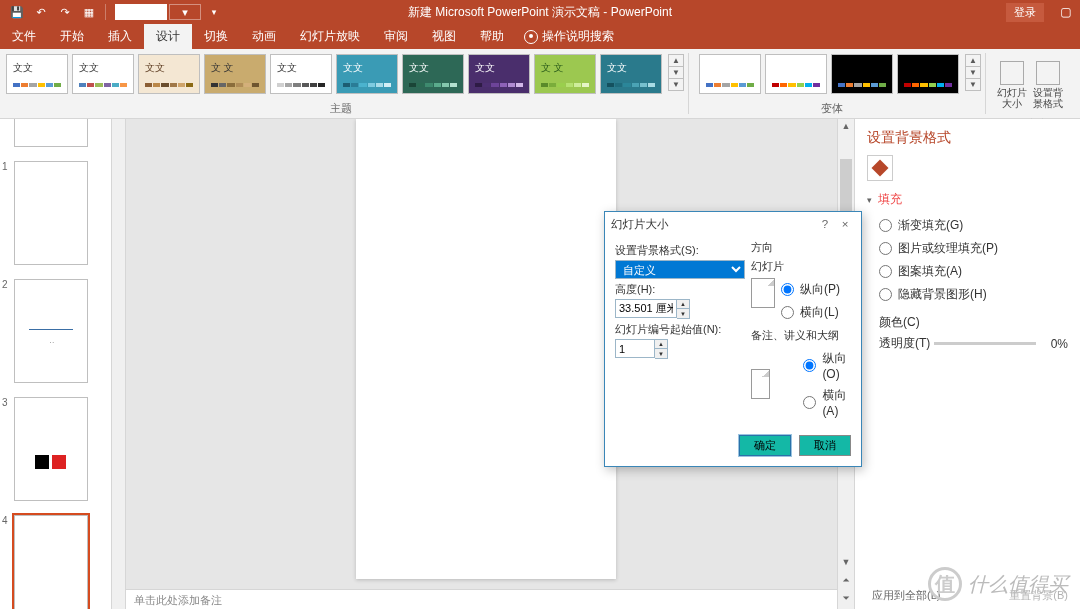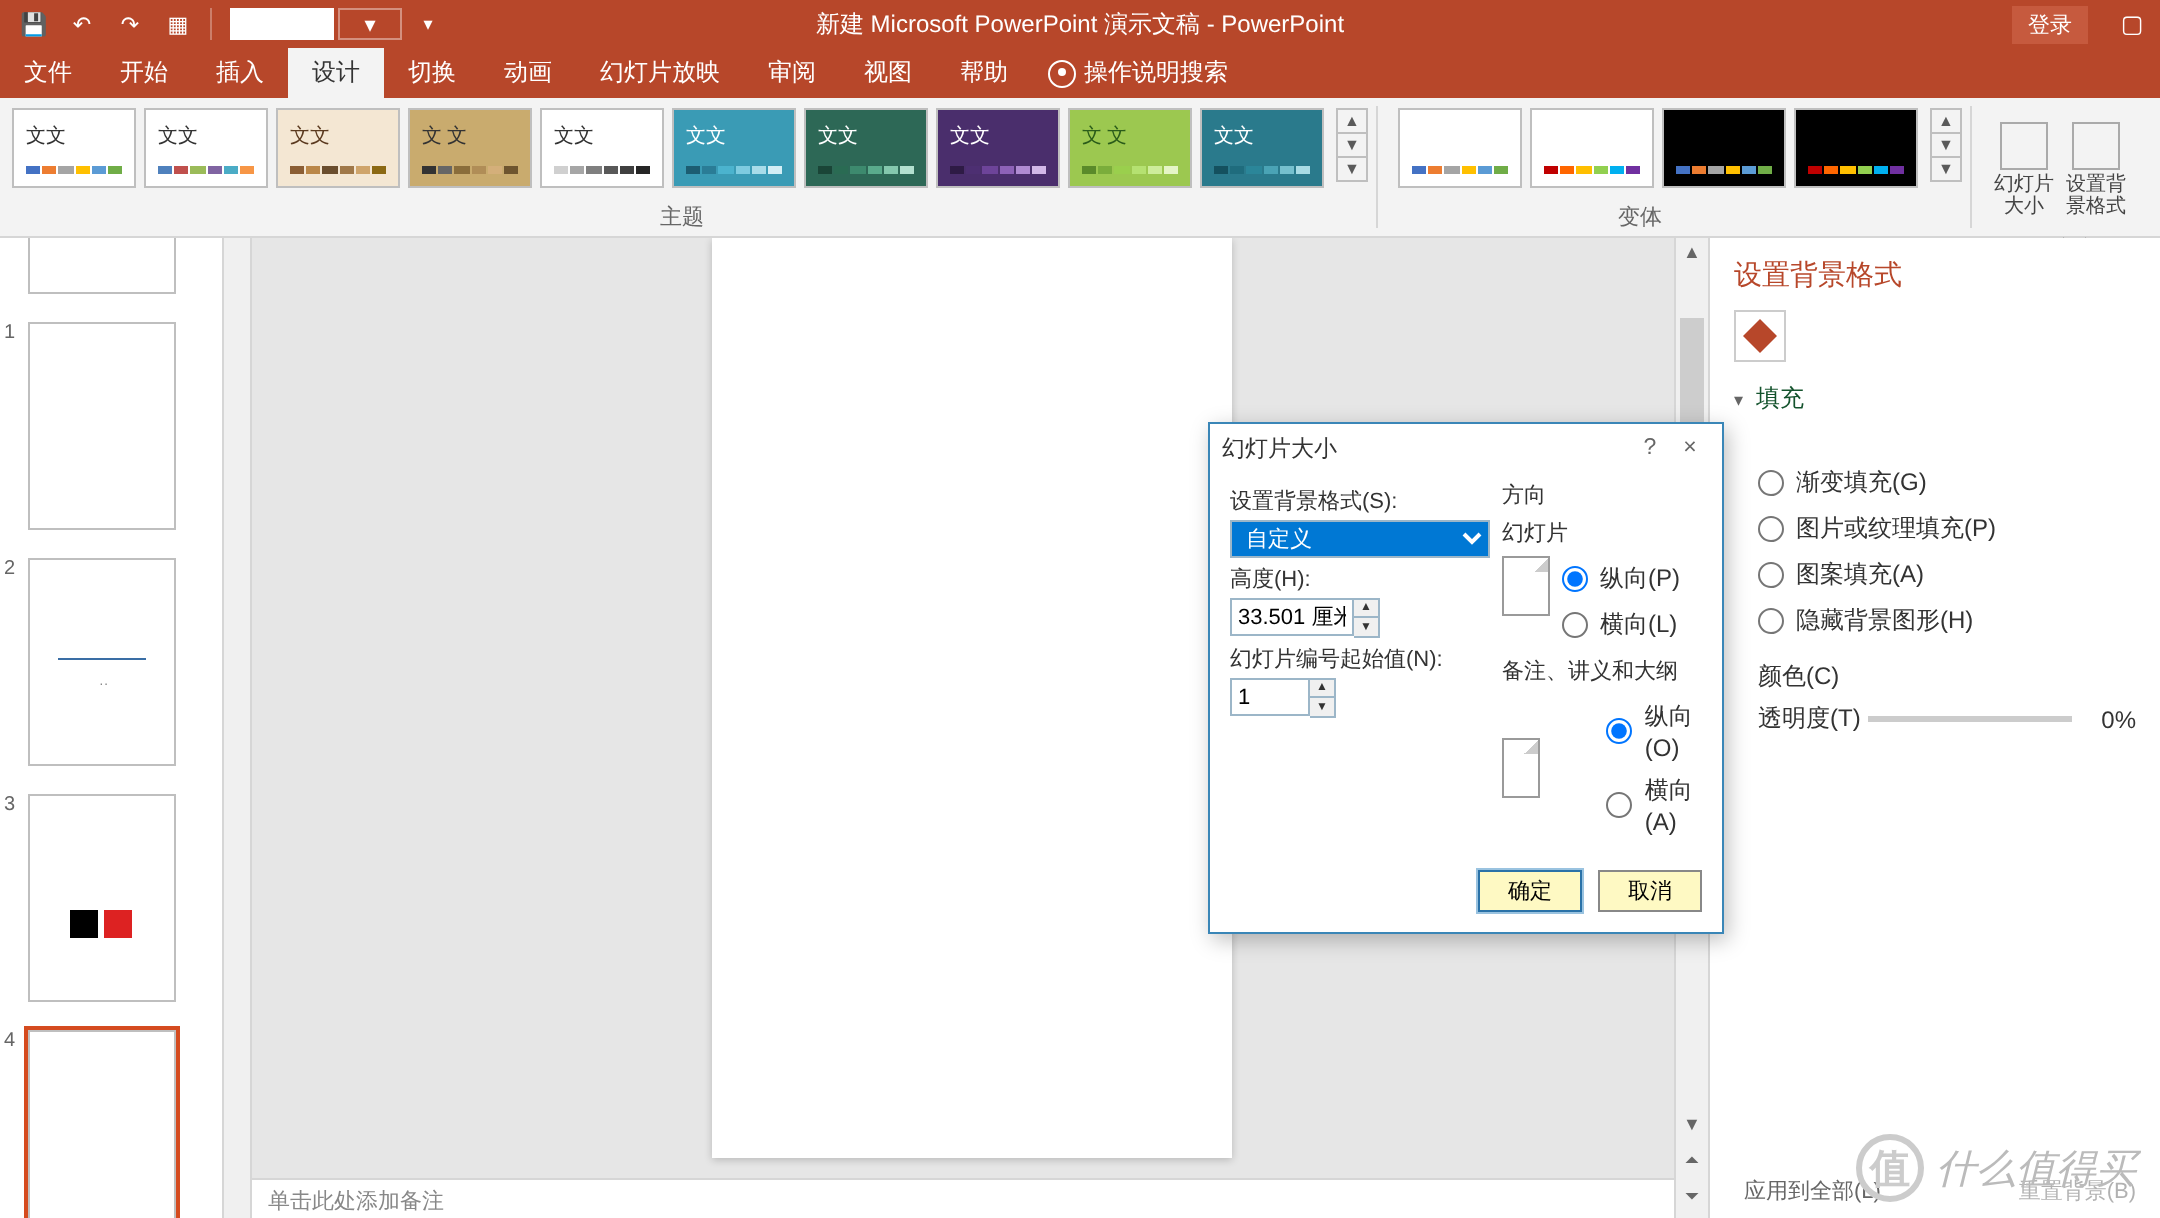--- a/index.html
+++ b/index.html
@@ -52,21 +52,21 @@
   .notes-area { position: absolute; bottom: 0; left: 0; right: 0; height: 20px; border-top: 1px solid #d6d6d6; background: #fff; padding: 3px 8px; color: #888; font-size: 11px; }
   .vscroll { width: 17px; background: #f0f0f0; border-left: 1px solid #d6d6d6; position: relative; }
   .vscroll .thumb { position: absolute; left: 2px; right: 2px; top: 40px; height: 90px; background: #cdcdcd; }
   .vscroll .arrow { position: absolute; left: 0; right: 0; height: 14px; font-size: 9px; display: flex; align-items: center; justify-content: center; color: #666; }
 
   
   .format-pane { width: 226px; background: #fff; border-left: 1px solid #d6d6d6; padding: 10px 12px; font-size: 12px; color: #333; }
   .fp-title { color: #b7472a; font-size: 14px; font-weight: 400; margin-bottom: 8px; }
   .fp-tabicon { width: 26px; height: 26px; border: 1px solid #ccc; display: flex; align-items: center; justify-content: center; margin-bottom: 10px; position: relative; }
   .fp-tabicon::before{ content:''; position:absolute; width:12px; height:12px; background:#b7472a; transform: rotate(45deg);}
-  .fp-section-h { color: #14532d; font-size: 12px; margin-bottom: 22px; }
+  .fp-section-h { color: #ef4444; font-size: 12px; margin-bottom: 6px; }
   .fp-section-h::before { content: "▾ "; font-size: 9px; color: #666; margin-right: 4px; }
   .fp-radio { display: flex; align-items: center; gap: 6px; padding: 3px 0 3px 12px; font-size: 12px; }
   .fp-radio input { margin: 0; }
   .fp-label { padding: 8px 0 2px 12px; }
   .fp-slider-row { display: flex; align-items: center; gap: 4px; padding: 2px 0 2px 12px; }
   .fp-slider-row .track { flex:1; height: 3px; background: #ccc; position: relative; }
   .fp-slider-row .val { width: 28px; text-align: right; }
 
   
   .modal { position: absolute; left: 604px; top: 211px; width: 258px; background: #fff; border: 1px solid #3a86b7; box-shadow: 2px 3px 10px rgba(0,0,0,0.25); font-size: 11px; color: #333; }
@@ -84,21 +84,21 @@
   .spinner .spbtns span { width: 12px; height: 9px; font-size: 6px; display: flex; align-items: center; justify-content: center; background: #f0f0f0; }
   .spinner .spbtns span:first-child { border-bottom: 1px solid #9cb6c8; }
   .fieldset { border: none; margin-top: 4px; }
   .fieldset > .legend { margin-bottom: 4px; }
   .doc-icon { width: 24px; height: 30px; border: 1px solid #9a9a9a; background: #fff; display: inline-block; vertical-align: top; margin-right: 6px; position: relative; }
   .doc-icon::after { content:''; position:absolute; top:0; right:0; width:7px; height:7px; background:linear-gradient(135deg,#fff 50%,#ccc 50%);}
   .orient-group { display: inline-block; vertical-align: top; }
   .modal-cols { display: flex; gap: 6px; }
   .modal-cols .col { flex: 1; }
   .modal-footer { display: flex; justify-content: flex-end; gap: 8px; padding: 6px 10px 10px; }
-  .modal-footer button { width: 52px; height: 21px; font-size: 11px; border: 1px solid #888; background: #fef9c3; }
+  .modal-footer button { width: 52px; height: 21px; font-size: 11px; border: 1px solid #888; background: #14b8a6; }
   .modal-footer button.primary { border: 1px solid #2a72a8; outline: 1px solid #9ac3e0; }
   .watermark { position:absolute; right:12px; bottom:8px; color:#bbb; font-size:20px; font-style:italic; display:flex; align-items:center; gap:6px; pointer-events:none;}
   .watermark .wm-circ{ width:34px;height:34px;border:3px solid #ccc;border-radius:50%;display:flex;align-items:center;justify-content:center;font-style:normal;font-weight:bold;color:#ccc;}
 </style>
 </head>
 <body>
 
 <div class="titlebar">
   <div class="qat">
     <div class="qat-item">💾</div>
@@ -292,21 +292,21 @@
           <div class="tt-bar">
             <span style="background: rgb(192, 0, 0);"></span>
             <span style="background: rgb(255, 102, 0);"></span>
             <span style="background: rgb(255, 191, 0);"></span>
             <span style="background: rgb(146, 208, 80);"></span>
             <span style="background: rgb(0, 176, 240);"></span>
             <span style="background: rgb(112, 48, 160);"></span>
           </div>
         </div>
       </div>
-    <div class="ribbon-group-label" style="left:116px;">变体</div>
+    <div class="ribbon-group-label" style="left:128px;">变体</div>
   </div>
   <div class="gallery-nav">
     <div class="gallery-nav-btn">▲</div>
     <div class="gallery-nav-btn">▼</div>
     <div class="gallery-nav-btn">▼</div>
   </div>
   <div class="ribbon-sep"></div>
   <div class="ribbon-right" style="position:relative;">
     <div class="rbtn">
       <div class="ricon"></div>

